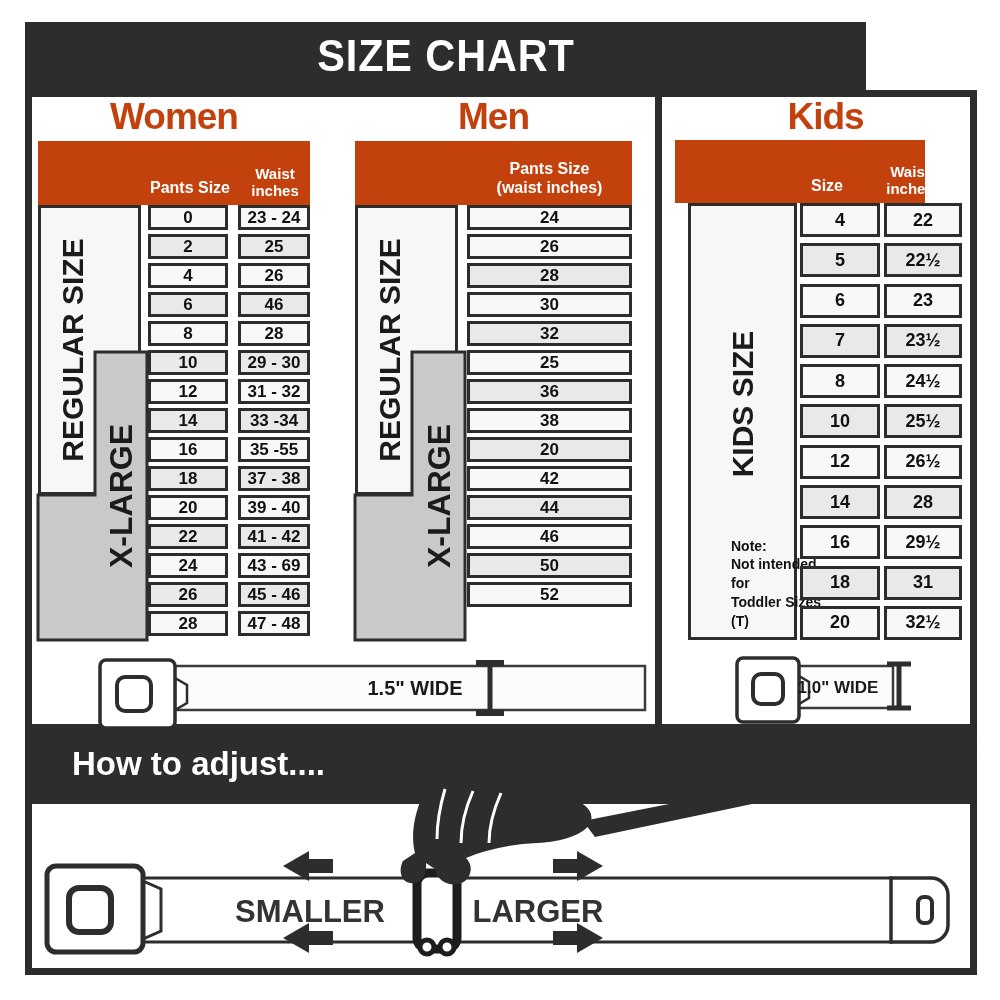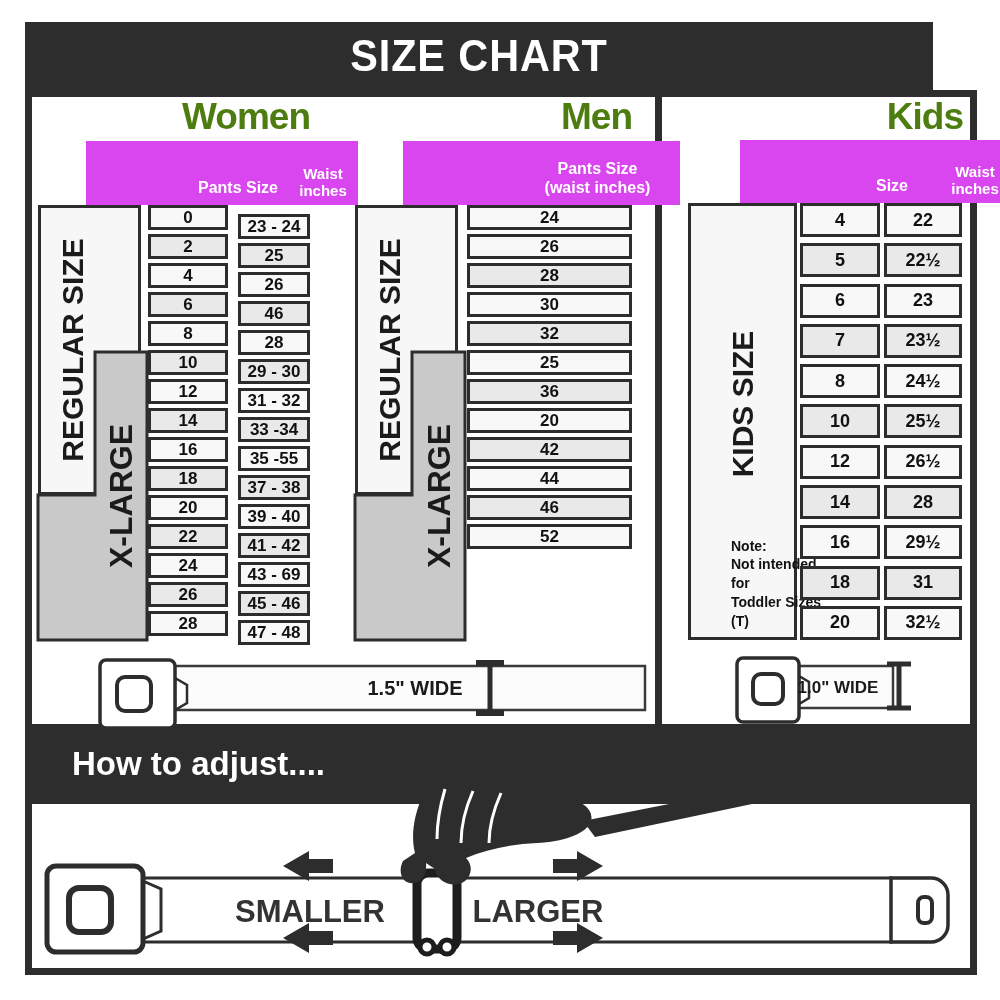--- a/index.html
+++ b/index.html
@@ -1,41 +1,41 @@
 <!DOCTYPE html>
 <html><head>
 <meta charset="utf-8">
 <style>
   html,body{margin:0;padding:0;background:#ffffff;}
   .stage{position:relative;width:1000px;height:1000px;background:#fff;overflow:hidden;
          font-family:"Liberation Sans", sans-serif;}
   .abs{position:absolute;}
 
   
-  .banner{left:25px;top:22px;width:908px;height:68px;background:#2d2d2d;
+  .banner{left:25px;top:22px;width:841px;height:68px;background:#2d2d2d;
           display:flex;align-items:center;justify-content:center;}
   .banner span{color:#fff;font-size:45px;font-weight:bold;letter-spacing:1px;
                display:inline-block;transform:scaleX(.92);}
 
   
   .main-box{left:25px;top:90px;width:952px;height:641px;border:7px solid #2d2d2d;
             box-sizing:border-box;background:#fff;}
   .divider{left:655px;top:90px;width:7px;height:641px;background:#2d2d2d;}
 
-  .panel-title{font-size:37px;font-weight:bold;color:#4d7c0f;text-align:right;
+  .panel-title{font-size:37px;font-weight:bold;color:#c2410c;text-align:center;
                letter-spacing:-1px;height:46px;line-height:46px;}
   #women-title{left:38px;top:94px;width:272px;}
   #men-title{left:355px;top:94px;width:277px;}
   #kids-title{left:688px;top:94px;width:275px;}
 
   
-  .thead{background:#d946ef;margin-left:48px;}
+  .thead{background:#c2410c;}
   #women-head{left:38px;top:141px;width:272px;height:64px;}
   #men-head{left:355px;top:141px;width:277px;height:64px;}
-  #kids-head{left:692px;top:140px;width:275px;height:63px;}
+  #kids-head{left:675px;top:140px;width:250px;height:63px;}
   .hlabel{position:absolute;color:#fff;font-weight:bold;text-align:center;line-height:1.15;}
 
   
   .regular-box{width:103px;height:290px;background:#f7f7f7;border:3px solid #2d2d2d;
                box-sizing:border-box;}
   #women-regular{left:38px;top:205px;}
   #men-regular{left:355px;top:205px;}
   .vlabel{position:absolute;top:50%;left:50%;transform:translate(-50%,-50%) rotate(-90deg);
           white-space:nowrap;font-weight:bold;color:#1b1b1b;}
   .reg-text{font-size:30px;letter-spacing:0;}
@@ -48,21 +48,21 @@
         color:#111;line-height:1.35;margin-left:36px;}
 
   
   .trow{display:flex;justify-content:space-between;}
   .tcell{box-sizing:border-box;border:3px solid #2d2d2d;background:#f8f8f8;display:flex;
          align-items:center;justify-content:center;font-weight:bold;font-size:17px;color:#111;}
   #women-rows{left:148px;top:205px;width:162px;}
   #women-rows .trow{height:29px;}
   #women-rows .tcell{height:25px;}
   #women-rows .c0{width:80px;}
-  #women-rows .c1{width:72px;margin-top:9px;}
+  #women-rows .c1{width:72px;}
   #women-rows .trow:nth-child(even) .tcell{background:#e9e9e9;}
 
   #men-rows{left:467px;top:205px;width:165px;}
   #men-rows .trow{height:29px;}
   #men-rows .tcell{height:25px;width:165px;}
   #men-rows .trow:nth-child(odd):not(:first-child) .tcell{background:#e9e9e9;}
 
   #kids-rows{left:800px;top:203px;width:162px;height:437px;display:flex;
              flex-direction:column;justify-content:space-between;}
   #kids-rows .tcell{height:34px;font-size:18px;}
@@ -224,30 +224,36 @@
       <div class="trow">
         <div class="tcell c0">32</div>
       </div>
       <div class="trow">
         <div class="tcell c0">25</div>
       </div>
       <div class="trow">
         <div class="tcell c0">36</div>
       </div>
       <div class="trow">
+        <div class="tcell c0">38</div>
+      </div>
+      <div class="trow">
         <div class="tcell c0">20</div>
       </div>
       <div class="trow">
         <div class="tcell c0">42</div>
       </div>
       <div class="trow">
         <div class="tcell c0">44</div>
       </div>
       <div class="trow">
         <div class="tcell c0">46</div>
+      </div>
+      <div class="trow">
+        <div class="tcell c0">50</div>
       </div>
       <div class="trow">
         <div class="tcell c0">52</div>
       </div>
     </div>
   <div class="abs" id="kids-rows">
       <div class="trow">
         <div class="tcell c0">4</div>
         <div class="tcell c1">22</div>
       </div>

